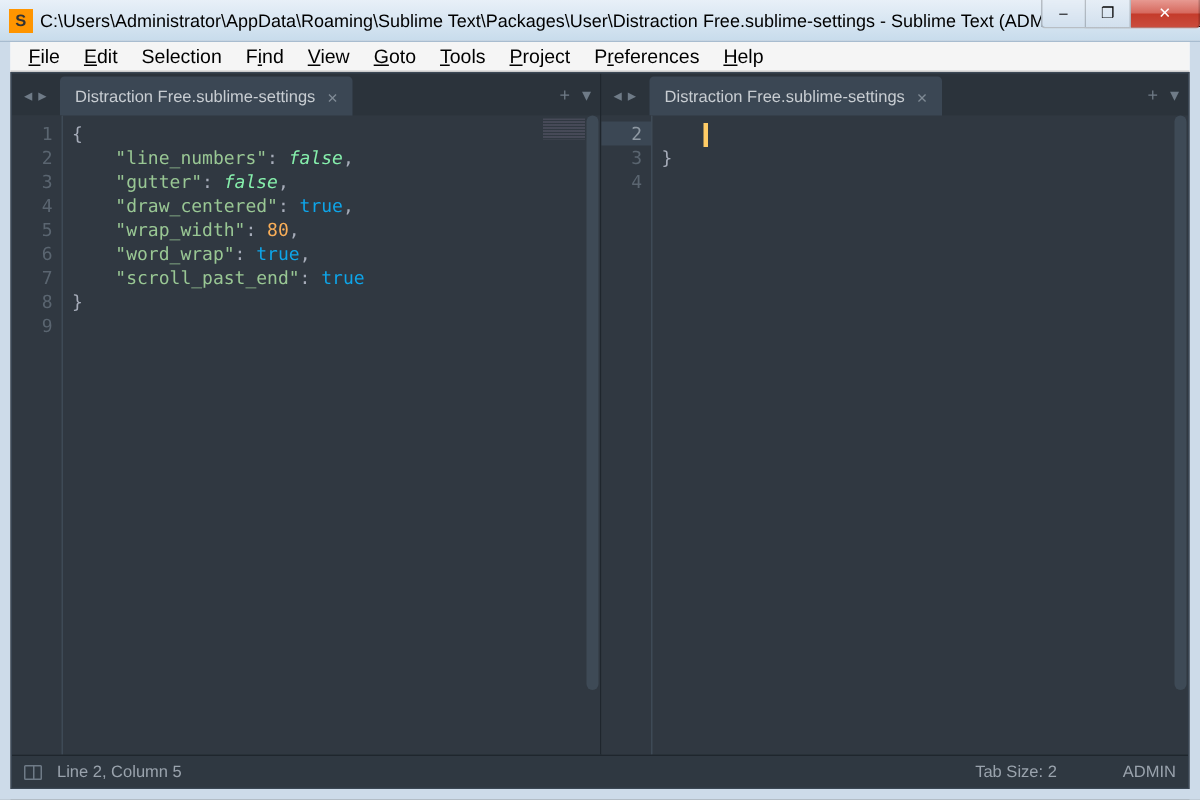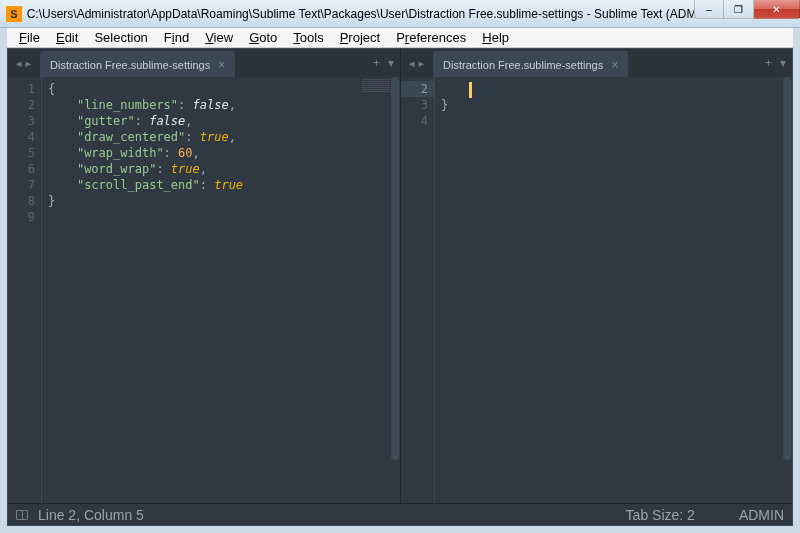--- a/index.html
+++ b/index.html
@@ -139,22 +139,22 @@
   .gutter .cur { background: #3b4754; color: #8f99a3; display: block; margin-right: -6px; padding-right: 6px;}
   .code {
     flex: 1;
     padding: 4px 6px;
     line-height: 16px;
     color: #d8dee9;
     white-space: pre;
     position: relative;
   }
   .k-str { color: #99c794; }
-  .k-false { color: #e5e5e5; font-style: italic; }
-  .k-true { color: #eab308; font-style: italic; }
+  .k-false { color: #86efac; font-style: italic; }
+  .k-true { color: #0ea5e9; }
   .k-num { color: #f9ae58; }
   .k-punc { color: #a6acb9; }
   .cursor {
     display: inline-block; width: 1px; height: 14px;
     background: #ffcc66; vertical-align: middle;
     box-shadow: 0 0 0 1px #ffcc66;
   }
   .minimap {
     position: absolute; right: 10px; top: 2px;
     width: 28px; height: 14px;
@@ -171,21 +171,21 @@
     background: #3e4a56;
     border-radius: 4px;
   }
   
   .statusbar {
     height: 22px;
     background: #2f3841;
     border-top: 1px solid #1f262d;
     display: flex; align-items: center;
     color: #9aa3ad;
-    font-size: 14px;
+    font-size: 11px;
     padding: 0 8px;
     gap: 10px;
   }
   .statusbar .sb-icon {
     width: 12px; height: 10px;
     border: 1px solid #6f7b87;
     border-radius: 1px;
     position: relative;
   }
   .statusbar .sb-icon::after {
@@ -256,21 +256,21 @@
           <span>5</span><br>
           <span>6</span><br>
           <span>7</span><br>
           <span>8</span><br>
           <span>9</span>
         </div>
         <div class="code"><span class="k-punc">{</span>
     <span class="k-str">"line_numbers"</span><span class="k-punc">: </span><span class="k-false">false</span><span class="k-punc">,</span>
     <span class="k-str">"gutter"</span><span class="k-punc">: </span><span class="k-false">false</span><span class="k-punc">,</span>
     <span class="k-str">"draw_centered"</span><span class="k-punc">: </span><span class="k-true">true</span><span class="k-punc">,</span>
-    <span class="k-str">"wrap_width"</span><span class="k-punc">: </span><span class="k-num">60</span><span class="k-punc">,</span>
+    <span class="k-str">"wrap_width"</span><span class="k-punc">: </span><span class="k-num">80</span><span class="k-punc">,</span>
     <span class="k-str">"word_wrap"</span><span class="k-punc">: </span><span class="k-true">true</span><span class="k-punc">,</span>
     <span class="k-str">"scroll_past_end"</span><span class="k-punc">: </span><span class="k-true">true</span>
 <span class="k-punc">}</span>
 <div class="minimap"></div></div>
         <div class="vscroll">
             <div class="thumb"></div>
           </div>
       </div>
     </div>
 

